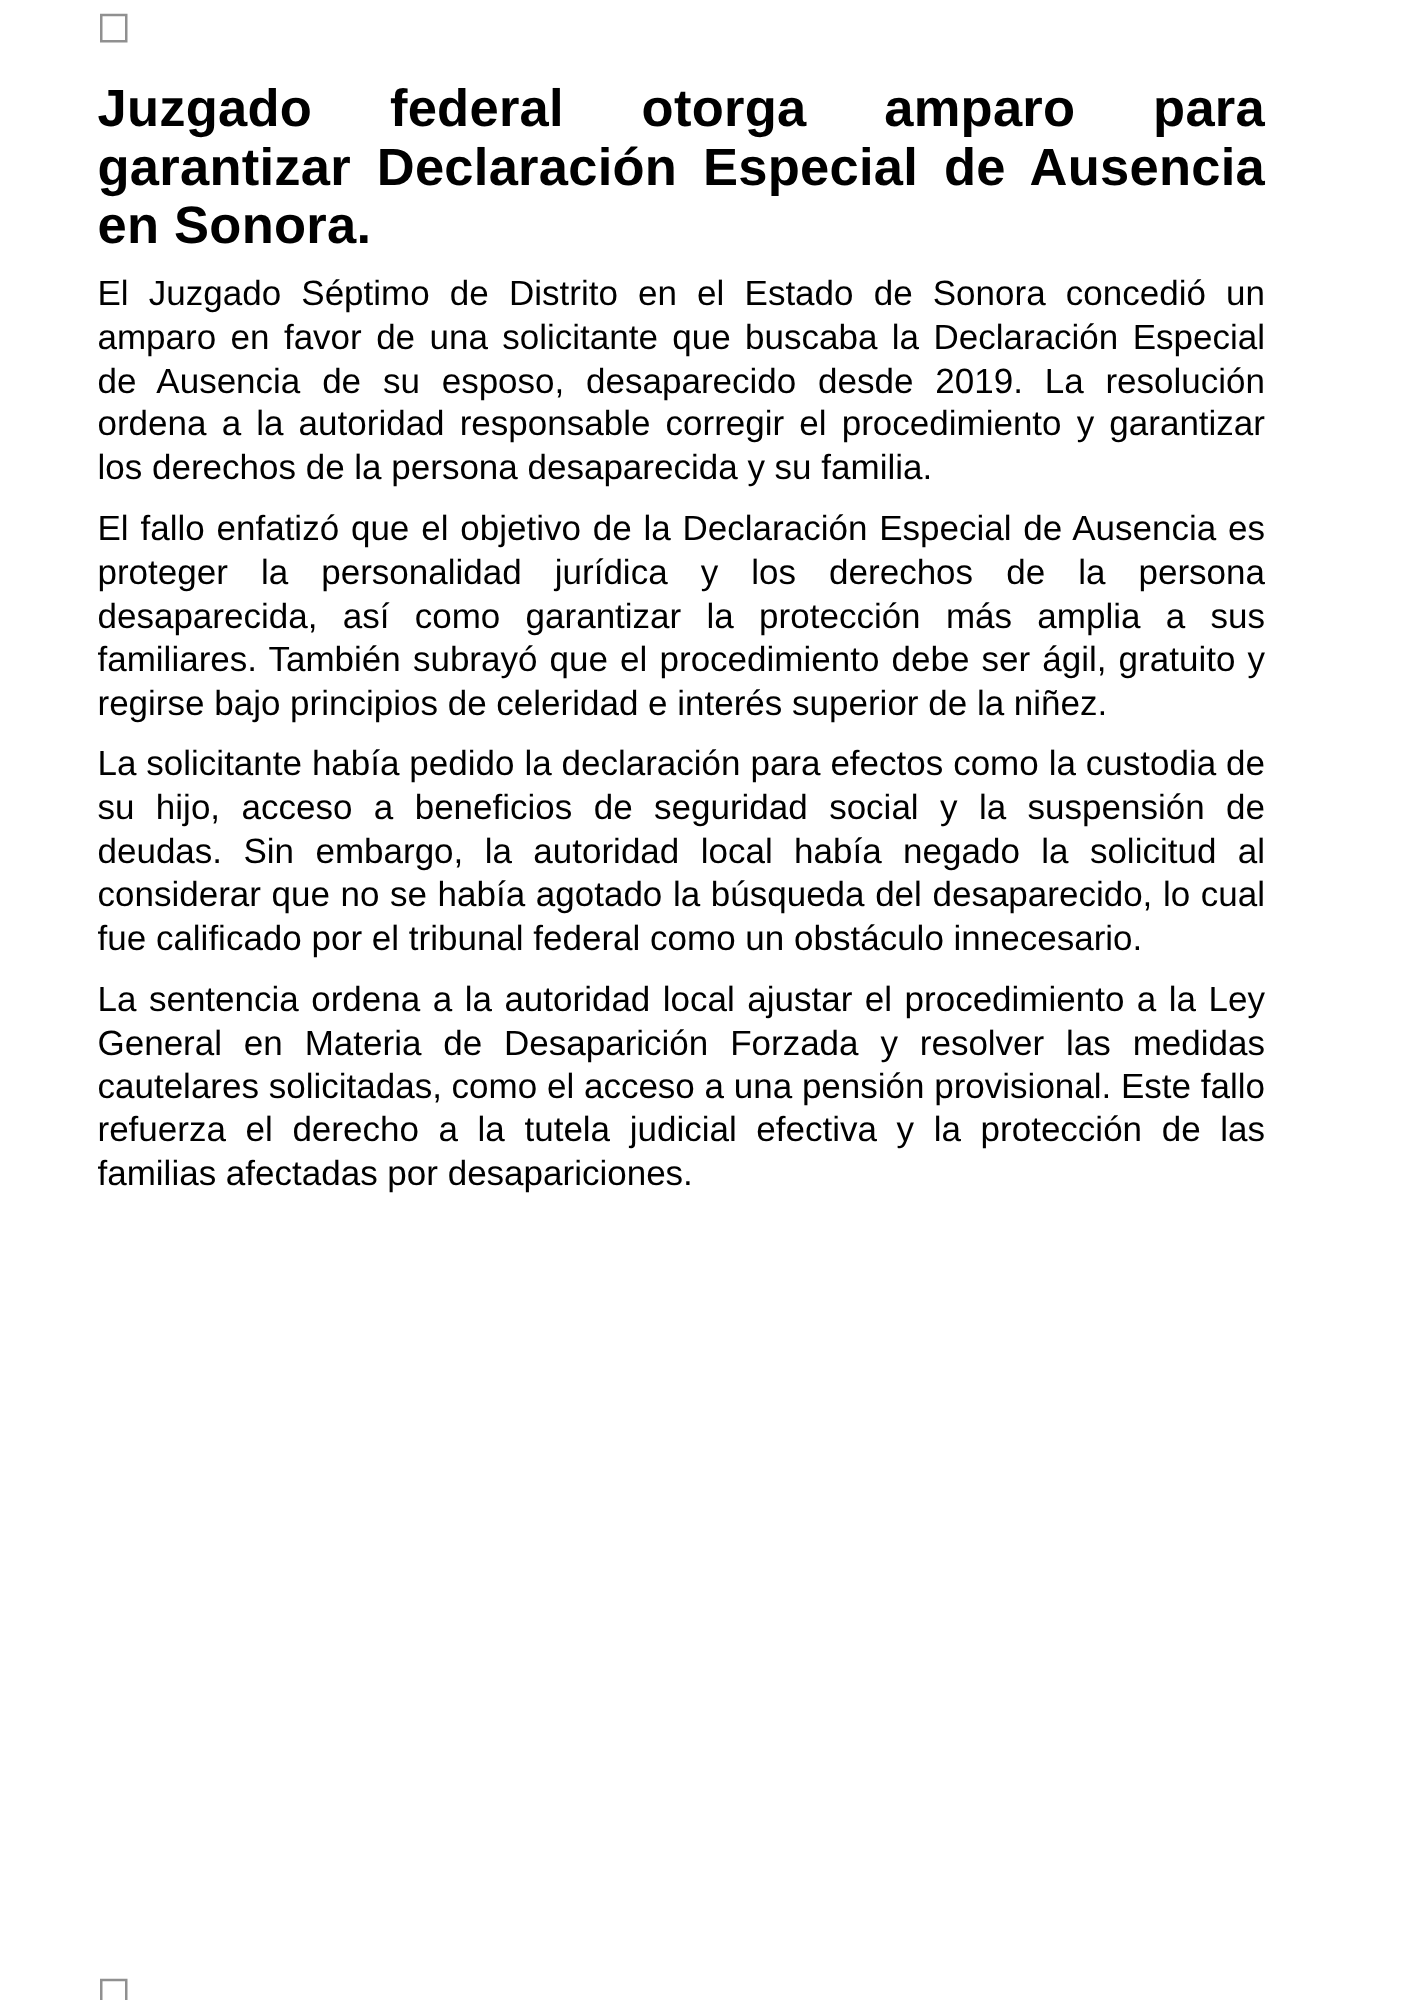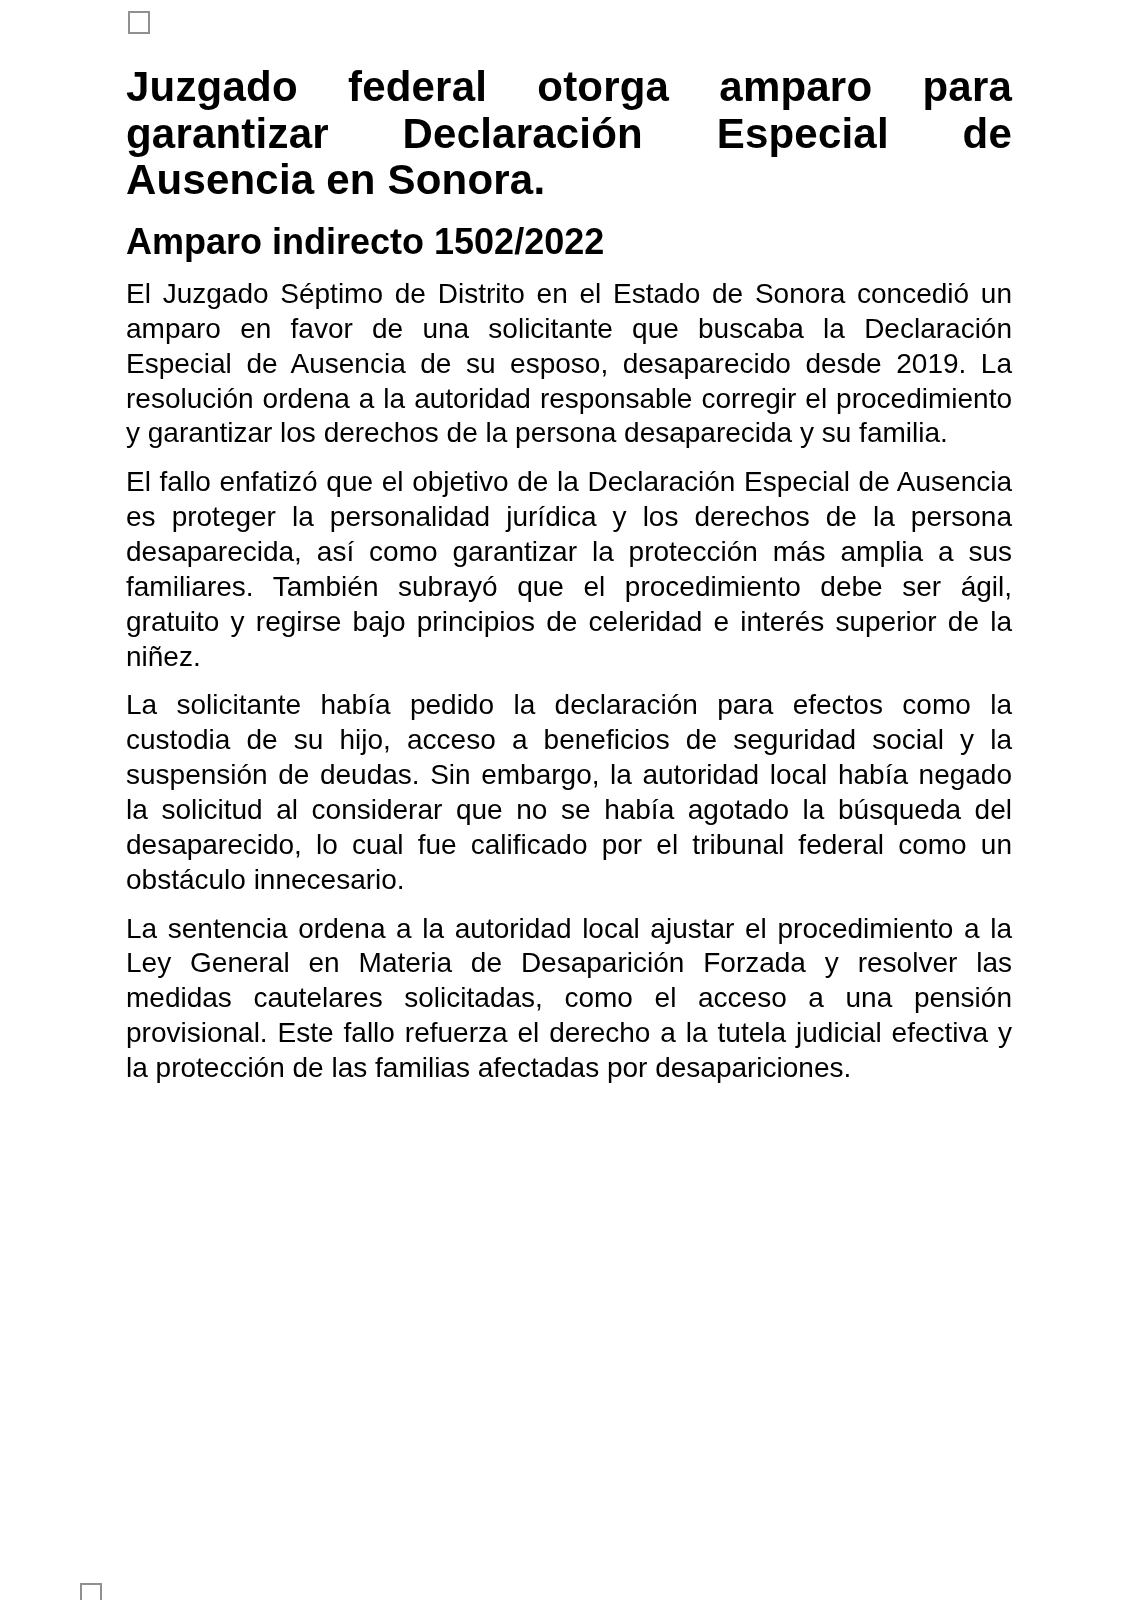--- a/index.html
+++ b/index.html
@@ -5,21 +5,20 @@
   * { margin: 0; padding: 0; box-sizing: border-box; }
   html, body { background: #ffffff; }
   .page {
     position: relative;
     width: 1138px;
     height: 1600px;
     background: #ffffff;
     overflow: hidden;
     font-family: "Liberation Sans", sans-serif;
     color: #000000;
-    padding-left: 48px;
   }
   .content {
     padding: 0 126px 0 78px;
   }
   .glyph-box {
     width: 22px;
     height: 23px;
     border: 2px solid #909090;
     background: #ffffff;
   }
@@ -57,21 +56,20 @@
 </head>
 <body>
 
 <div class="page">
   <div class="content">
 
     <div class="glyph-box top"></div>
 
     <h1 class="doc-title">Juzgado federal otorga amparo para garantizar Declaración Especial de Ausencia en Sonora.</h1>
 
-    <h2 class="doc-subtitle">Amparo indirecto 1502/2022</h2>
 
     <p class="doc-paragraph">El Juzgado Séptimo de Distrito en el Estado de Sonora concedió un amparo en favor de una solicitante que buscaba la Declaración Especial de Ausencia de su esposo, desaparecido desde 2019. La resolución ordena a la autoridad responsable corregir el procedimiento y garantizar los derechos de la persona desaparecida y su familia.</p>
 
     <p class="doc-paragraph">El fallo enfatizó que el objetivo de la Declaración Especial de Ausencia es proteger la personalidad jurídica y los derechos de la persona desaparecida, así como garantizar la protección más amplia a sus familiares. También subrayó que el procedimiento debe ser ágil, gratuito y regirse bajo principios de celeridad e interés superior de la niñez.</p>
 
     <p class="doc-paragraph">La solicitante había pedido la declaración para efectos como la custodia de su hijo, acceso a beneficios de seguridad social y la suspensión de deudas. Sin embargo, la autoridad local había negado la solicitud al considerar que no se había agotado la búsqueda del desaparecido, lo cual fue calificado por el tribunal federal como un obstáculo innecesario.</p>
 
     <p class="doc-paragraph">La sentencia ordena a la autoridad local ajustar el procedimiento a la Ley General en Materia de Desaparición Forzada y resolver las medidas cautelares solicitadas, como el acceso a una pensión provisional. Este fallo refuerza el derecho a la tutela judicial efectiva y la protección de las familias afectadas por desapariciones.</p>
 
   </div>

